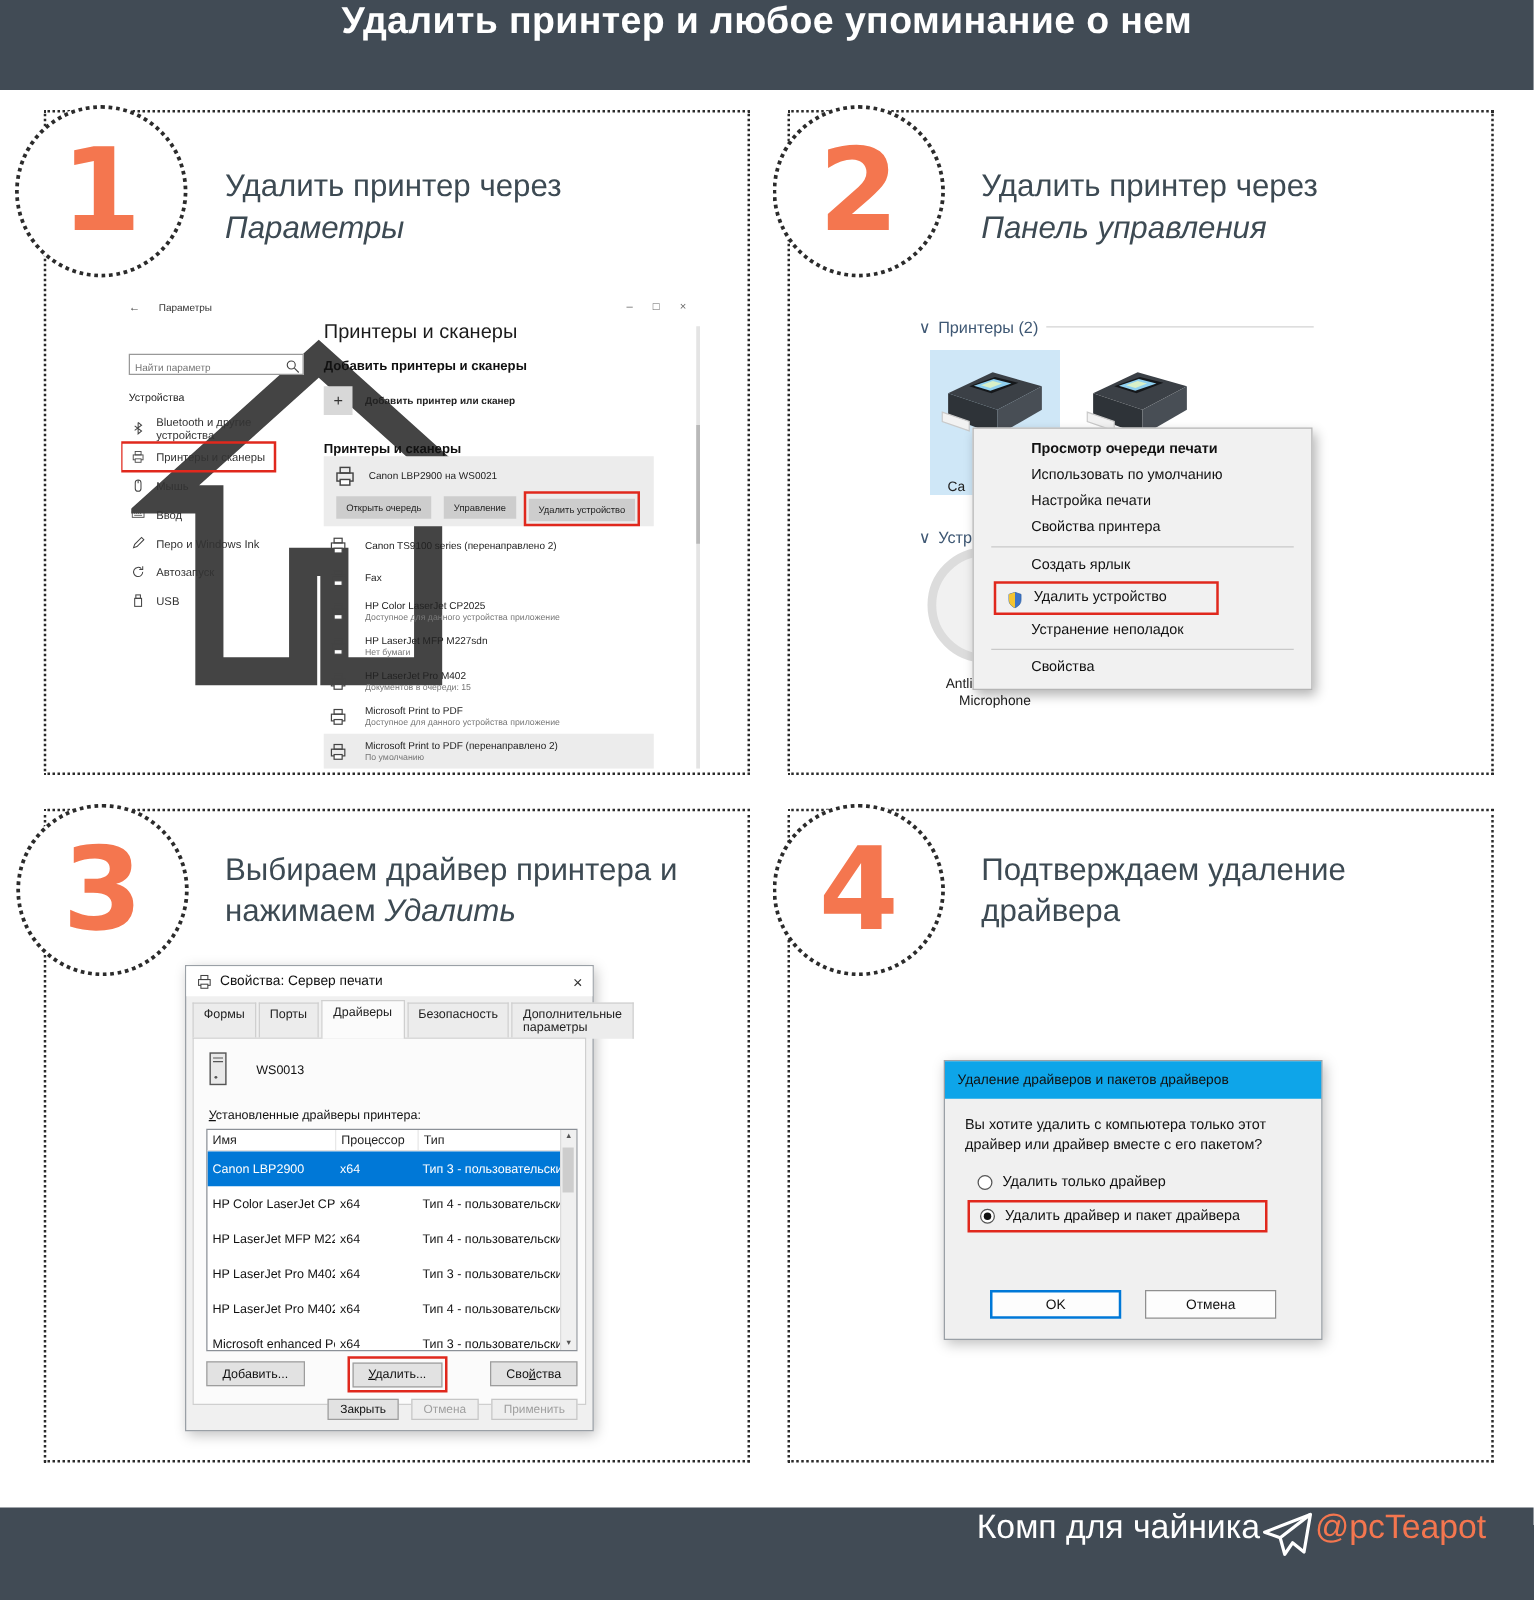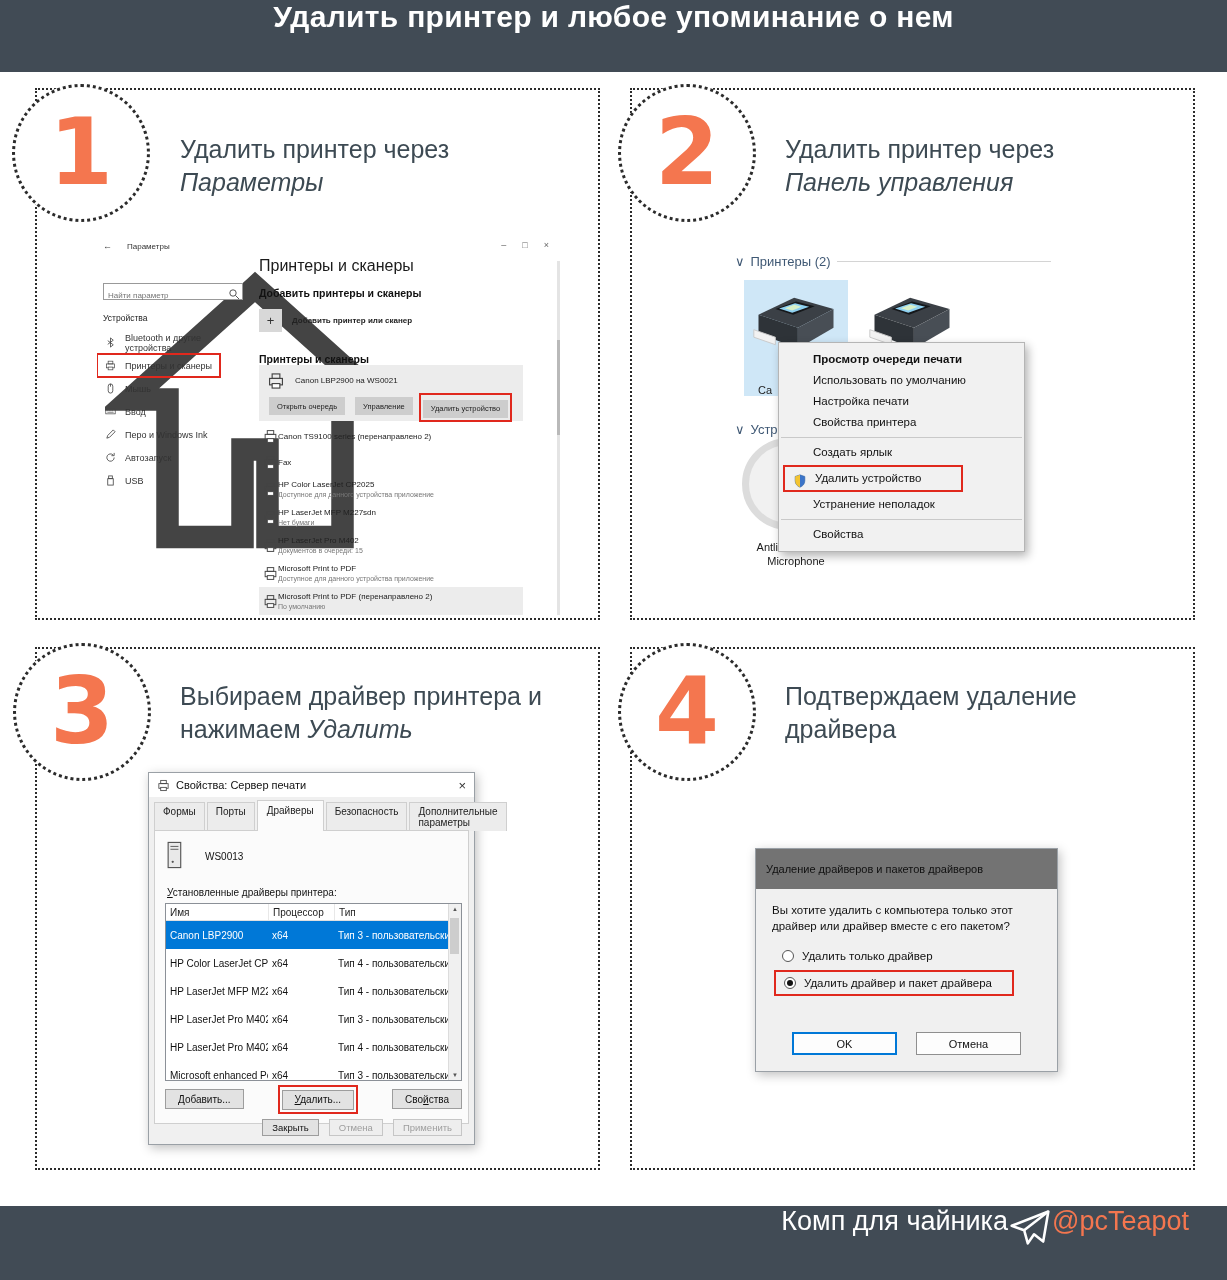--- a/index.html
+++ b/index.html
@@ -38,38 +38,38 @@
   #win1 .m-add .plus{width:23px;height:23px;background:#d8d8d8;display:flex;align-items:center;justify-content:center;font-size:13px;color:#333}
   #win1 .m-add .albl{font-size:8px;font-weight:600;color:#222}
   #win1 .m-h3{position:absolute;left:0;top:118px;font-size:10.5px;font-weight:700;color:#111}
   #win1 .m-card{position:absolute;left:0;top:130px;width:264px;height:56px;background:#ececec}
   #win1 .m-card .pic{position:absolute;left:8px;top:7px;width:18px;height:18px}
   #win1 .m-card .pname{position:absolute;left:36px;top:11px;font-size:8px;color:#222}
   #s1-btns{position:absolute;left:10px;top:32px;display:flex;gap:10px}
   .s1-btn{height:18px;background:#cdcdcd;border:none;font-size:7.5px;color:#222;padding:0 8px;font-family:inherit}
   .red-box{outline:2px solid #e0281d;outline-offset:2px;display:inline-block}
   #s1-list{position:absolute;left:0;top:188px;width:264px}
-  .p-row{display:flex;align-items:center;padding-left:4px}
+  .p-row{display:flex;gap:14px;align-items:center;padding-left:4px}
   .p-row .pic{width:15px;height:15px;flex:none}
   .p-row .ptxt{display:flex;flex-direction:column;justify-content:center}
   .p-row .pn{font-size:8px;color:#222}
   .p-row .ps{font-size:7px;color:#777;margin-top:2px}
   .p-row.shaded{background:#ececec}
   #win1 .w-scroll{position:absolute;right:1px;top:26px;bottom:0;width:3px;background:#e4e4e4}
   #win1 .w-thumb{position:absolute;right:1px;top:105px;height:95px;width:3px;background:#b9b9b9}
 
   
   .cp-group{position:absolute;display:flex;align-items:center;gap:6px;font-size:13px;color:#3f5874;z-index:1}
   .cp-group .rule{flex:1;border-top:1px solid #d4d4d4;height:0}
   #tileL{position:absolute;left:744px;top:280px;width:104px;height:116px;background:#cfe7f7;z-index:0;display:flex;justify-content:center;padding-top:10px}
   #tileR{position:absolute;left:862px;top:280px;width:100px;height:116px;z-index:0;display:flex;justify-content:center;padding-top:10px}
   #cp-ca{position:absolute;left:758px;top:384px;font-size:11px;color:#222;z-index:1}
   #mic{position:absolute;left:742px;top:438px;width:92px;height:92px;border-radius:50%;background:#f1f1f1;border:7px solid #dcdcdc;z-index:1}
   .cp-lab{position:absolute;font-size:11px;color:#1a1a1a;line-height:1.3;z-index:1}
-  #cmenu{position:absolute;left:778px;top:342px;width:247px;background:#f1f1f1;border:1px solid #b5b5b5;box-shadow:3px 4px 9px rgba(0,0,0,.3);padding:6px 0;z-index:4}
+  #cmenu{position:absolute;left:778px;top:342px;width:272px;background:#f1f1f1;border:1px solid #b5b5b5;box-shadow:3px 4px 9px rgba(0,0,0,.3);padding:6px 12px;z-index:4}
   .cm-item{position:relative;height:21px;line-height:21px;padding-left:34px;font-size:11.5px;color:#111}
   .cm-bold{font-weight:700}
   .cm-sep{border-top:1px solid #c9c9c9;margin:4px 2px}
   .cm-hot{border:2px solid #e0281d;width:180px;height:27px;line-height:23px;margin:2px 0 2px 4px;padding-left:30px}
   .cm-shield{position:absolute;left:8px;top:6px;width:14px;height:14px}
 
   
   #spdlg{position:absolute;left:148px;top:772px;width:327px;height:373px;background:#f0f0f0;border:1px solid #9aa0a6;box-shadow:2px 3px 10px rgba(0,0,0,.25);z-index:2}
   .sp-title{height:24px;background:#fff;display:flex;align-items:center;padding:0 8px;gap:6px;font-size:11px;color:#111}
   .sp-title .ticon{width:13px;height:13px}
@@ -93,21 +93,21 @@
   .t-thumb{position:absolute;right:2px;top:14px;width:9px;height:36px;background:#cdcdcd}
   #sp-actions{position:absolute;left:10px;top:258px;width:297px;display:flex;justify-content:space-between}
   .w-btn{height:20px;background:#e2e2e2;border:1px solid #9d9d9d;font-size:10px;color:#111;padding:0 12px;font-family:inherit;white-space:nowrap}
   .w-btn u{text-decoration:underline}
   #sp-bottom{position:absolute;right:12px;bottom:8px;display:flex;gap:10px}
   #sp-bottom .w-btn{height:17px;font-size:9.5px;padding:0 9px}
   .w-btn.disabled{color:#9e9e9e;border-color:#c6c6c6;background:#eee}
 
   
   #drdlg{position:absolute;left:755px;top:848px;width:303px;height:224px;background:#f0f0f0;border:1px solid #9aa0a6;box-shadow:2px 3px 10px rgba(0,0,0,.25);z-index:2}
-  #drdlg .dr-title{height:40px;background:#737373;display:flex;align-items:center;padding:6px 10px;font-size:11px;color:#111}
+  #drdlg .dr-title{height:30px;background:#0ea5e9;display:flex;align-items:center;padding:6px 10px;font-size:11px;color:#111}
   #drdlg .dr-msg{margin:14px 16px 0;width:270px;font-size:11.5px;line-height:1.35;color:#111}
   #dr-options{margin-top:16px}
   .opt{display:flex;align-items:center;gap:8px;margin:10px 0 0 26px;font-size:11.5px;color:#111}
   .radio{width:12px;height:12px;border:1px solid #555;border-radius:50%;background:#fff;display:flex;align-items:center;justify-content:center;flex:none}
   .radio .dot{width:6px;height:6px;border-radius:50%;background:#111}
   .opt-hot{border:2px solid #e0281d;padding:5px 8px;margin:8px 0 0 18px;width:240px}
   .opt-hot .opt{margin:0}
   #dr-buttons{position:absolute;left:0;right:0;bottom:16px;display:flex;justify-content:space-between;padding:0 36px}
   .dr-btn{width:105px;height:23px;background:#fdfdfd;border:1px solid #8f8f8f;font-size:11px;font-family:inherit;color:#111}
   .dr-btn.focused{border:2px solid #0078d7}

